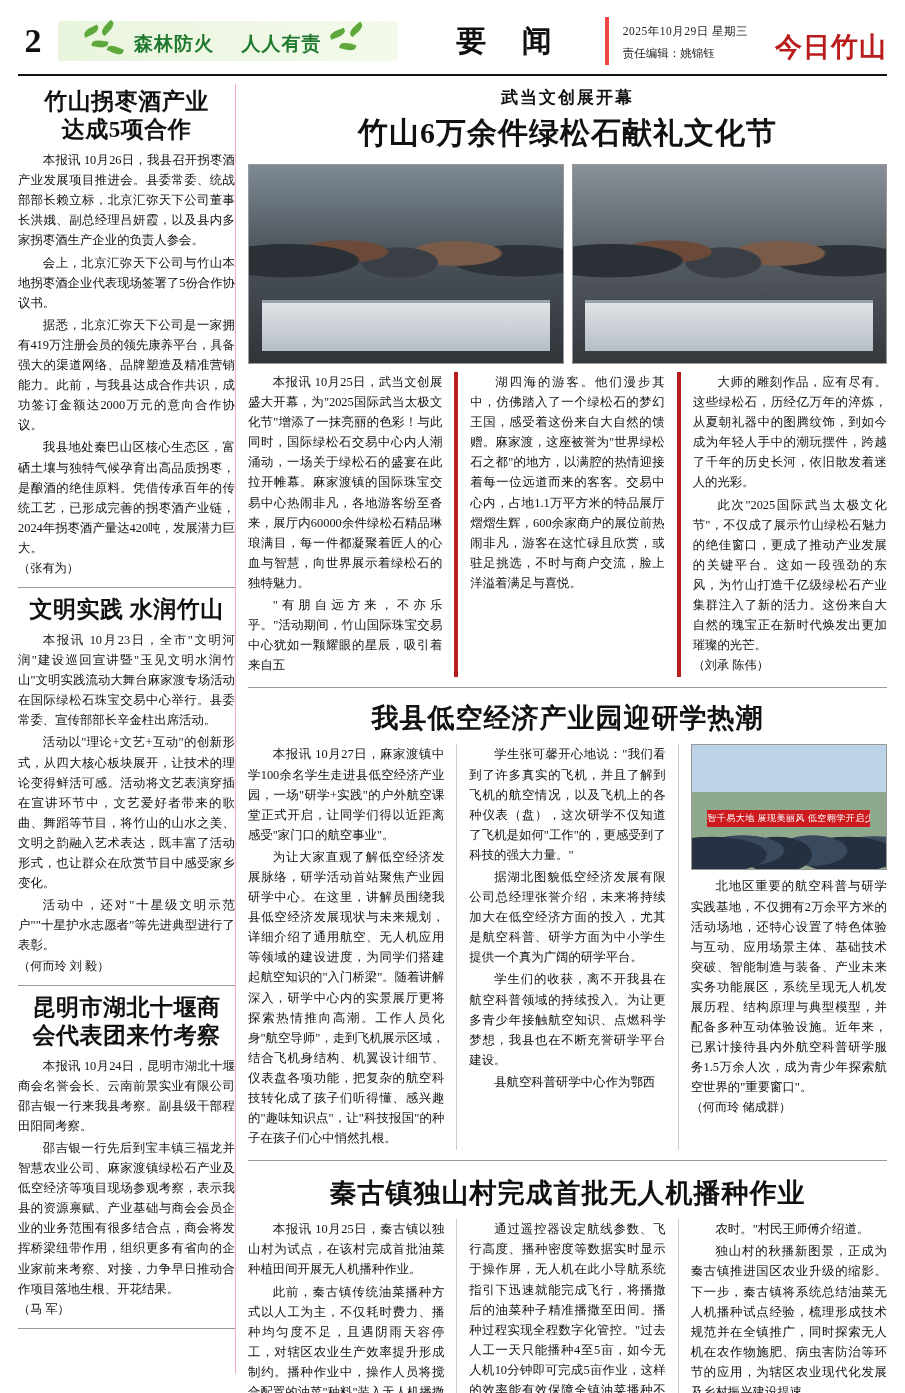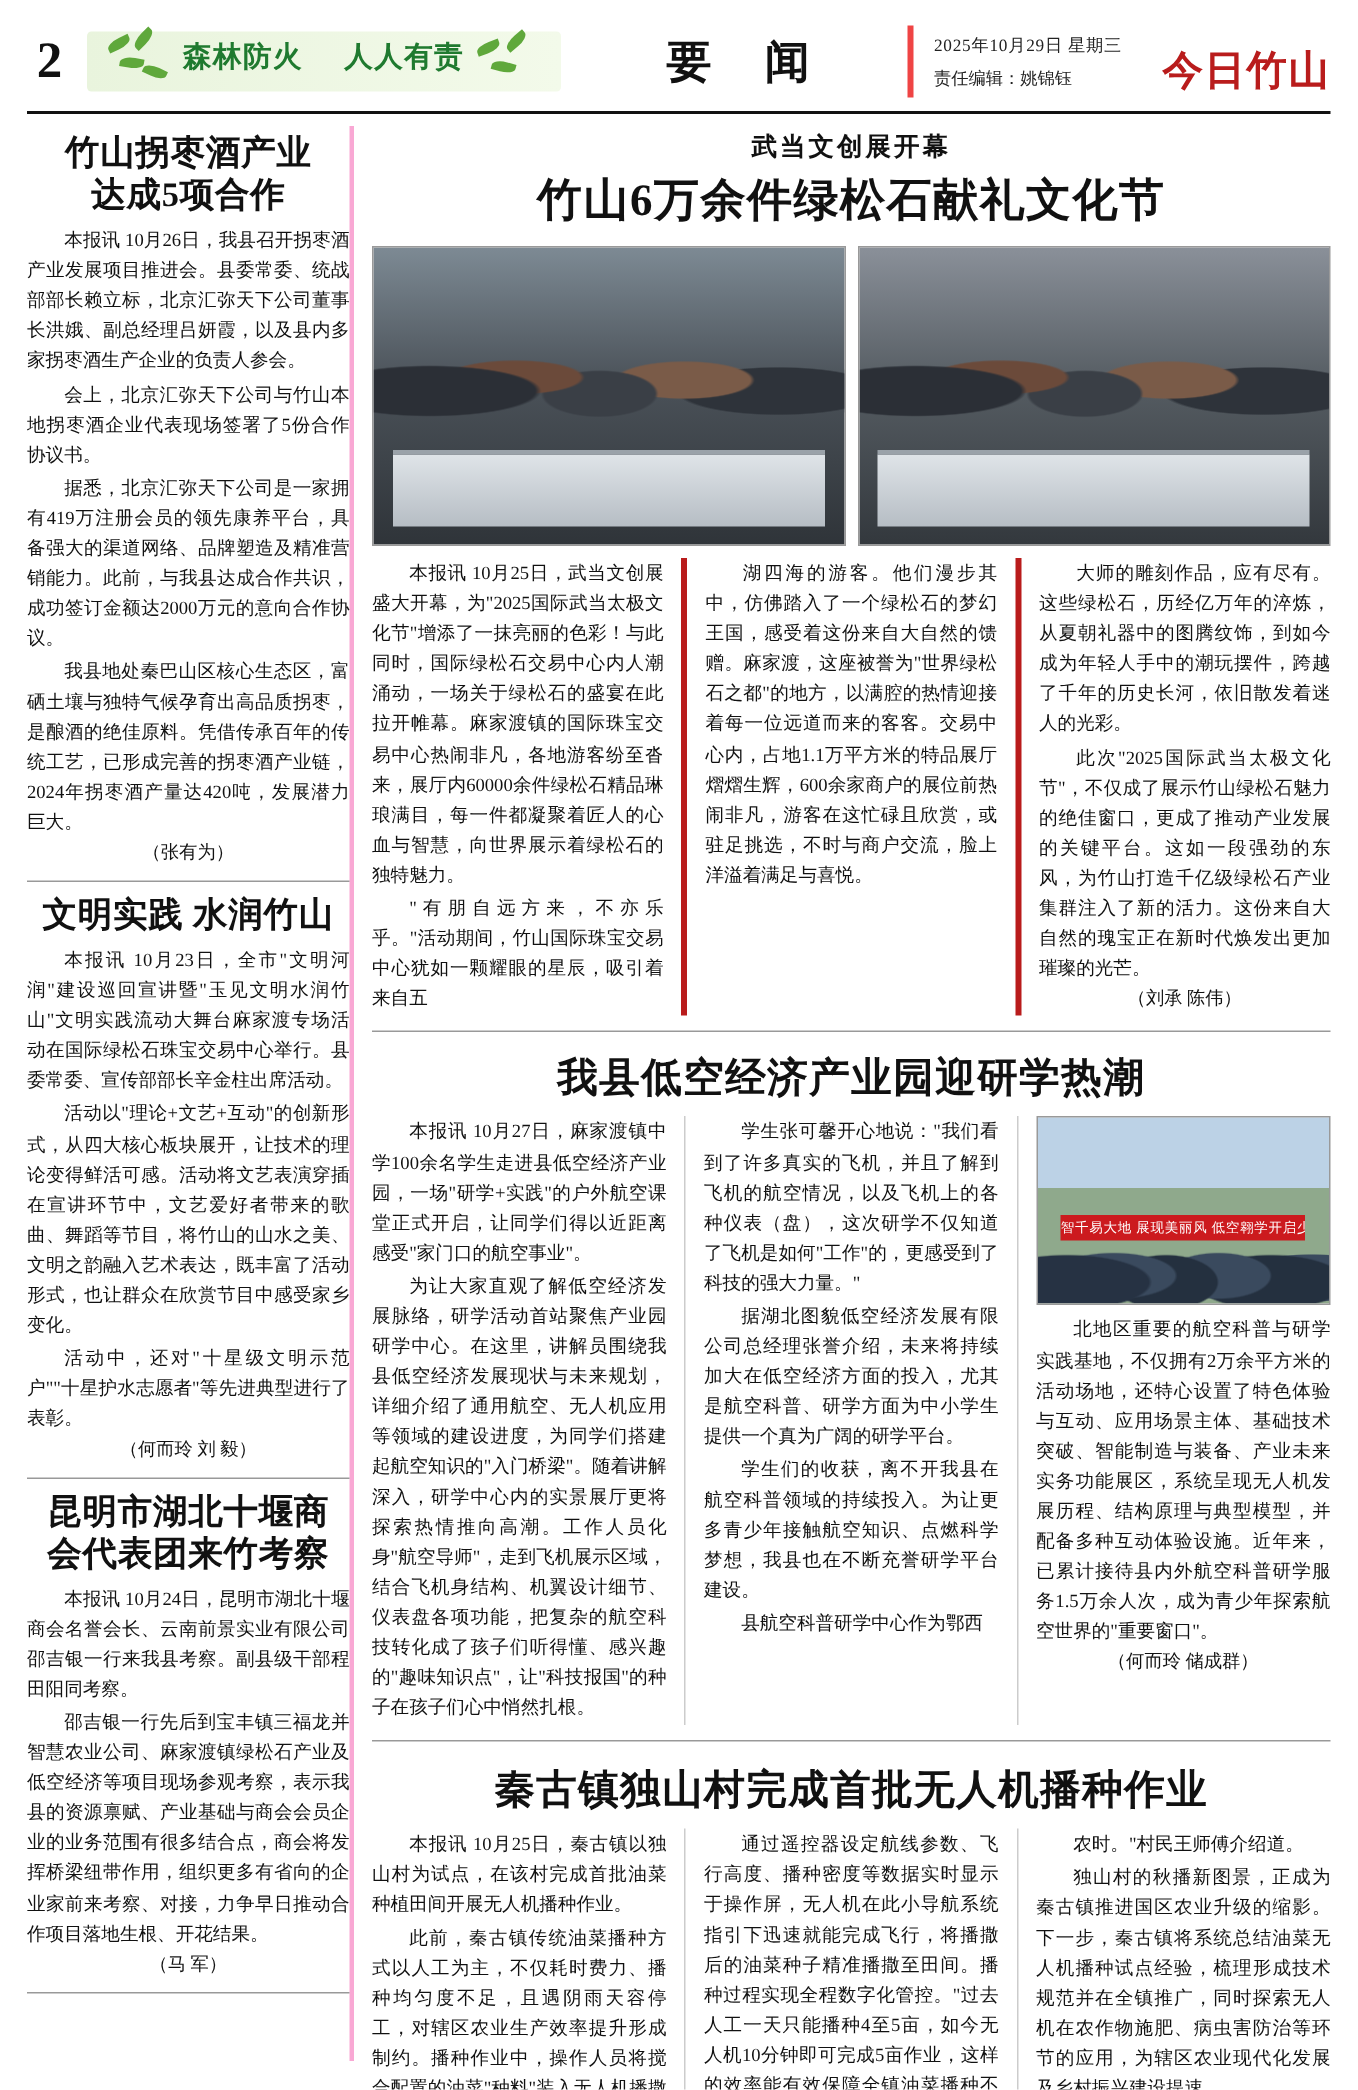--- a/index.html
+++ b/index.html
@@ -31,25 +31,25 @@
     font-weight: bold;
     font-family: "Liberation Serif", serif;
     color: #111;
     width: 34px;
     text-align: center;
     line-height: 1;
     padding-right: 4px;
   }
   .banner {
     display:flex;
-    align-items:flex-start;
+    align-items:flex-end;
     gap:6px;
     background: linear-gradient(90deg,#e9f4dd,#f3faea);
     border-radius: 3px;
-    padding: 4px 12px;
+    padding: 4px 24px;
     margin-left: 6px;
     height: 40px;
   }
   .leaf-deco { width:46px; height:30px; position:relative; }
   .leaf-deco span {
     position:absolute;
     width:16px;height:7px;
     background:#5fa83b;
     border-radius: 60% 0 60% 0;
     transform-origin: 0 50%;
@@ -92,21 +92,21 @@
 
   
   .body-grid {
     display: flex;
     margin-top: 8px;
     height: 1290px;
   }
   .col-left {
     width: 218px;
     padding-right: 0;
-    border-right: 3px solid #f9a8d4;
+    border-right: 1px solid #f9a8d4;
   }
   .col-right {
     flex: 1;
     padding-left: 12px;
   }
 
   h2.hl {
     font-size: 23px;
     font-weight: bold;
     text-align: center;
@@ -121,21 +121,21 @@
   }
   p.tx {
     font-size: 12.4px;
     line-height: 1.62;
     text-align: justify;
     margin: 0 0 2px 0;
     text-indent: 2em;
   }
   p.byline {
     font-size: 12.2px;
-    text-align: center;
+    text-align: left;
     margin: 0 0 0 0;
   }
 
   
   .feature-kicker {
     text-align:center;
     font-size: 17px;
     font-weight: bold;
     letter-spacing: 2px;
     margin: 2px 0 4px;

